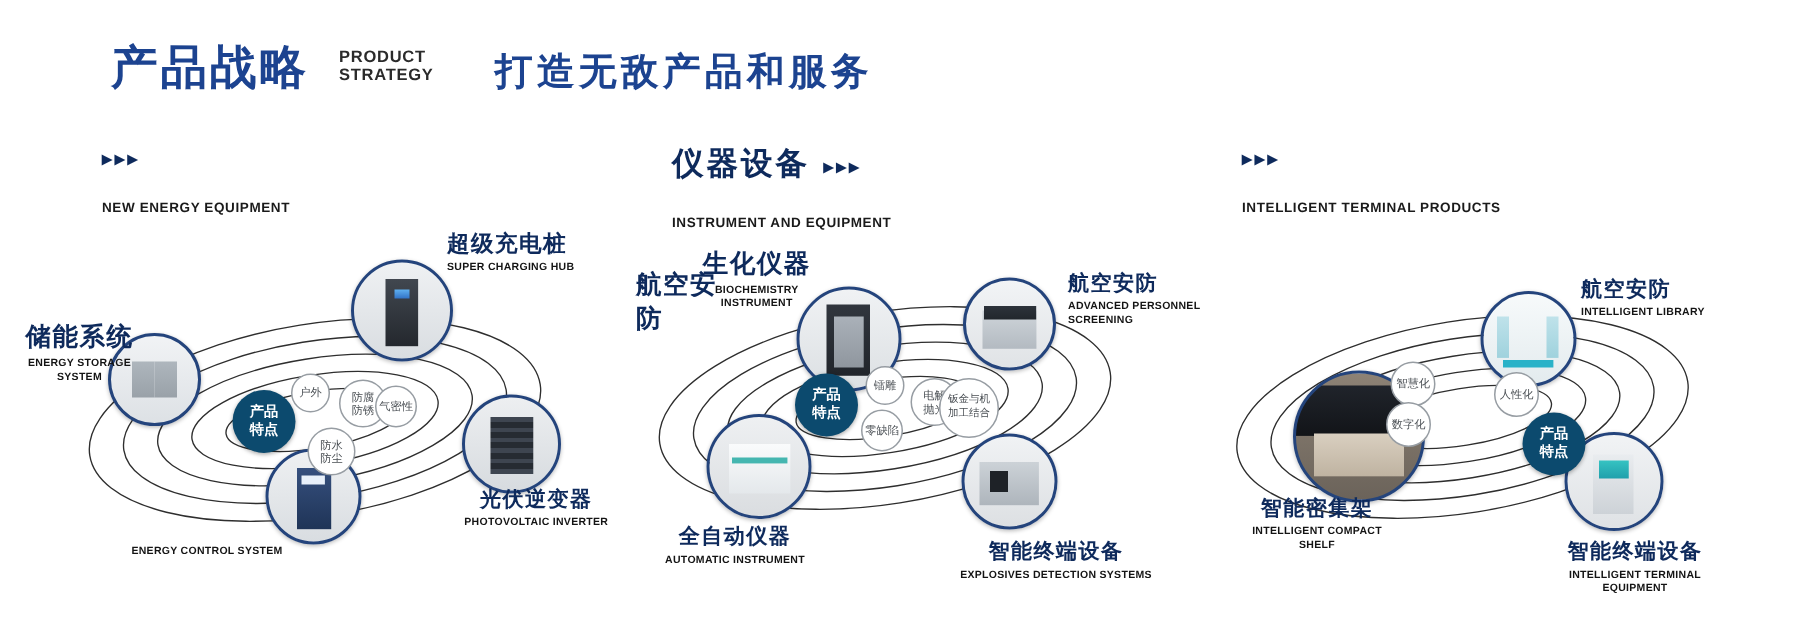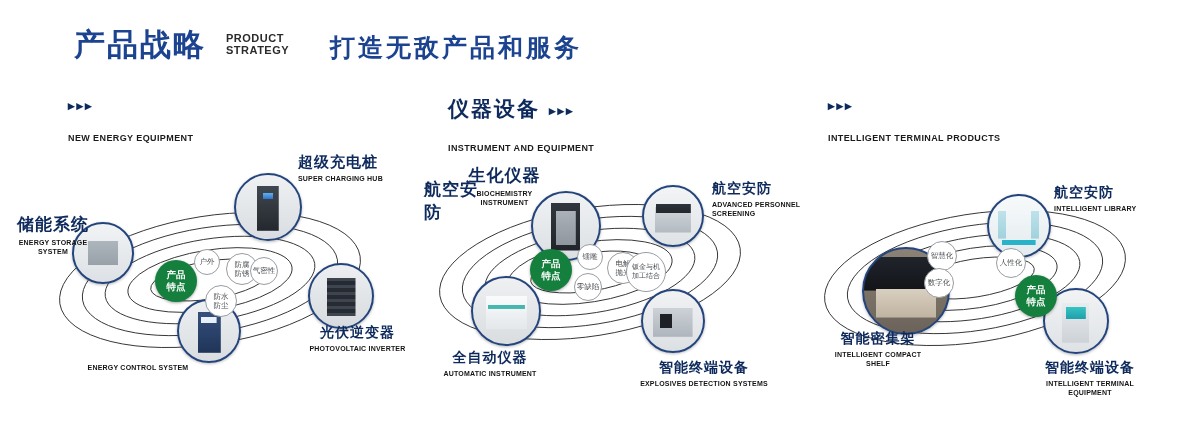--- a/index.html
+++ b/index.html
@@ -36,21 +36,21 @@
   .label { position:absolute; text-align:center; }
   .label.ta-left { text-align:left; }
   .l-cn { font-size:14px; font-weight:800; color:#0e2a5c; letter-spacing:1px; }
   .l-cn.cn-lg { font-size:15px; }
   .l-cn.cn-sm { font-size:17px; }
   .l-en { margin-top:2px; font-size:7px; font-weight:700; color:#141414;
           letter-spacing:0.2px; line-height:1.3; }
 
   
   .badge { position:absolute; transform:translate(-50%,-50%); width:42px; height:42px;
-           border-radius:50%; background:#15803d; color:#fff; display:flex; align-items:center;
+           border-radius:50%; background:#0c4a6e; color:#fff; display:flex; align-items:center;
            justify-content:center; text-align:center; font-size:9.5px; font-weight:700;
            line-height:1.25; box-shadow:0 1px 3px rgba(0,0,0,.35); }
   .badge span { display:block; width:22px; }
 
   
   .bubble { position:absolute; transform:translate(-50%,-50%); border-radius:50%;
             background:#fff; border:1px solid #979da3; color:#4a4f54; display:flex;
             align-items:center; justify-content:center; text-align:center;
             font-size:7.5px; line-height:1.25; }
   .bubble span { display:block; }

